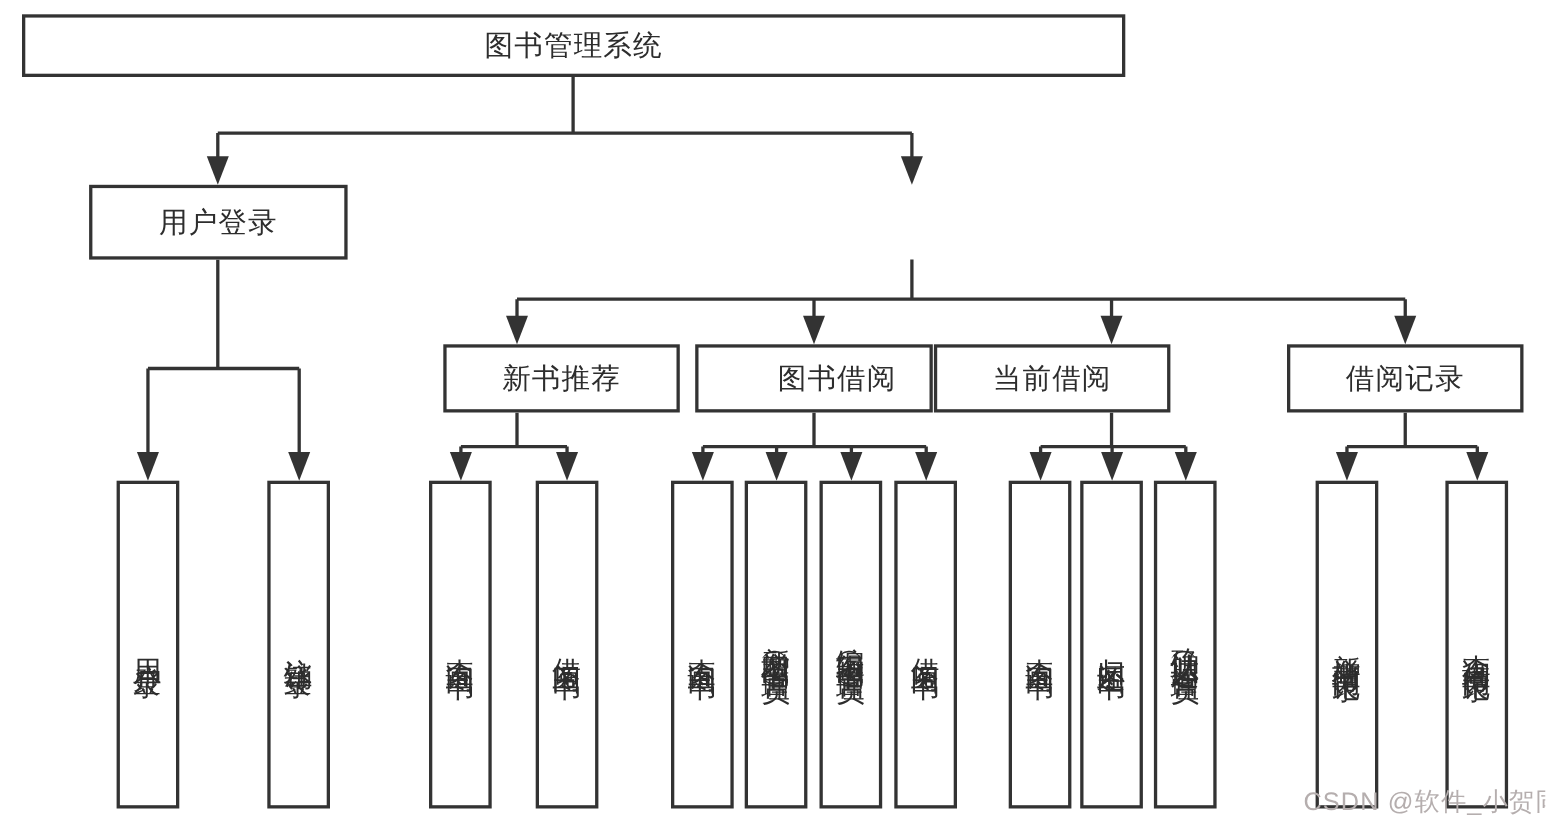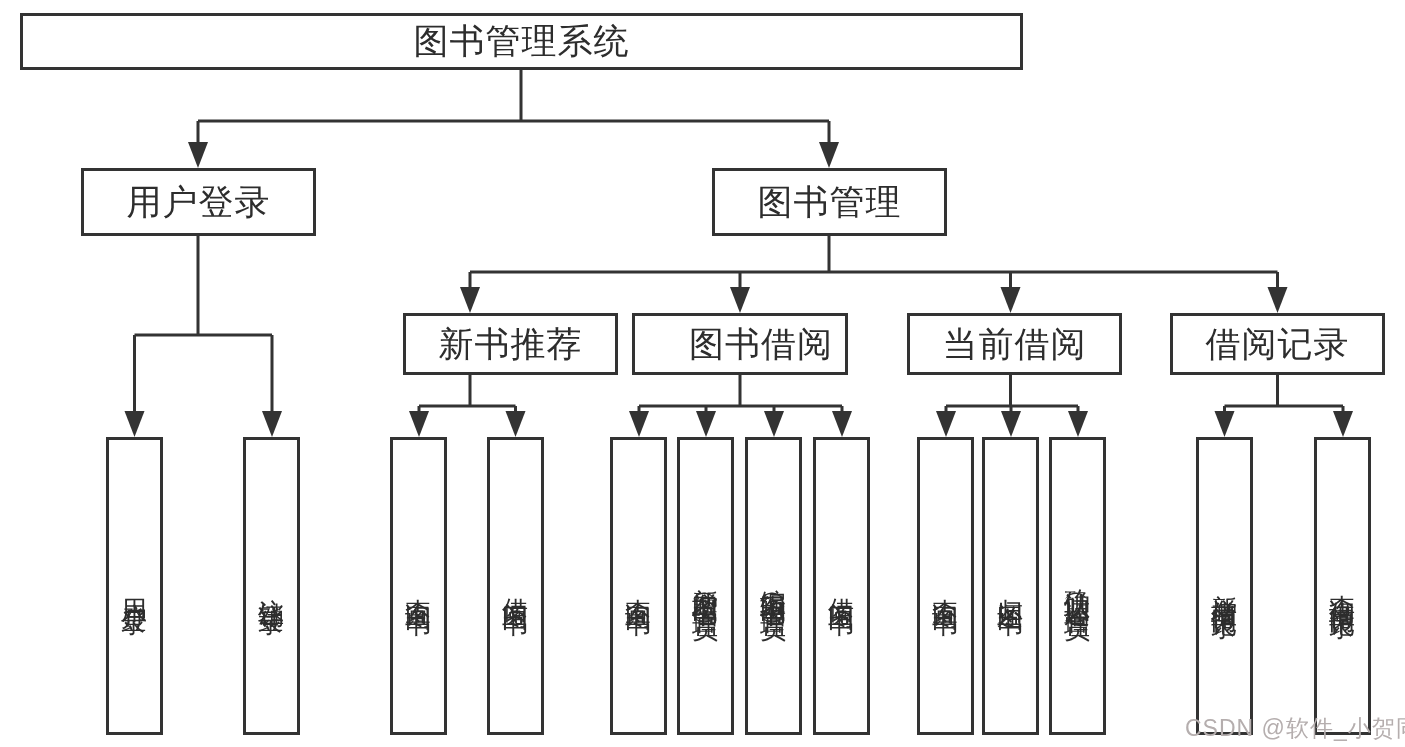--- a/index.html
+++ b/index.html
@@ -19,21 +19,21 @@
     pointer-events: none;
   }
   .node {
     position: absolute;
     box-sizing: border-box;
     border: 3px solid #333333;
     background: #ffffff;
     display: flex;
     align-items: center;
     justify-content: center;
-    font-size: 35px;
+    font-size: 26px;
     letter-spacing: 1px;
     white-space: nowrap;
   }
   .leaf {
     position: absolute;
     box-sizing: border-box;
     border: 3px solid #333333;
     background: #ffffff;
     top: 437px;
     width: 57px;
@@ -102,25 +102,24 @@
       <polygon points="1001,411 1021,411 1011,437"></polygon>
       <polygon points="1068,411 1088,411 1078,437"></polygon>
       <polygon points="1214.5,411 1234.5,411 1224.5,437"></polygon>
       <polygon points="1333,411 1353,411 1343,437"></polygon>
     </g>
   </svg>
 
   <div class="node" style="left:20px; top:13px; width:1003px; height:57px;">图书管理系统</div>
 
   <div class="node" style="left:81px; top:168px; width:235px; height:68px;">用户登录</div>
-  <div class="node" style="left:712px; top:168px; width:235px; height:68px;">图书管理</div>
 
   <div class="node" style="left:363px; top:313px; width:215px; height:62px;margin-left:40px;">新书推荐</div>
   <div class="node" style="left:632px; top:313px; width:216px; height:62px;padding-left:42px;">图书借阅</div>
-  <div class="node" style="left:907px; top:313px; width:215px; height:62px;">当前借阅</div>
+  <div class="node" style="left:849px; top:313px; width:215px; height:62px;">当前借阅</div>
   <div class="node" style="left:1170px; top:313px; width:215px; height:62px;">借阅记录</div>
 
   <div class="leaf" style="left:106px;">用户登录</div>
   <div class="leaf" style="left:243px;">注销登录</div>
 
   <div class="leaf" style="left:390px;">查询图书</div>
   <div class="leaf" style="left:487px;">借阅图书</div>
 
   <div class="leaf" style="left:610px;">查询图书</div>
   <div class="leaf" style="left:677px;">新增图书（管理员）</div>

